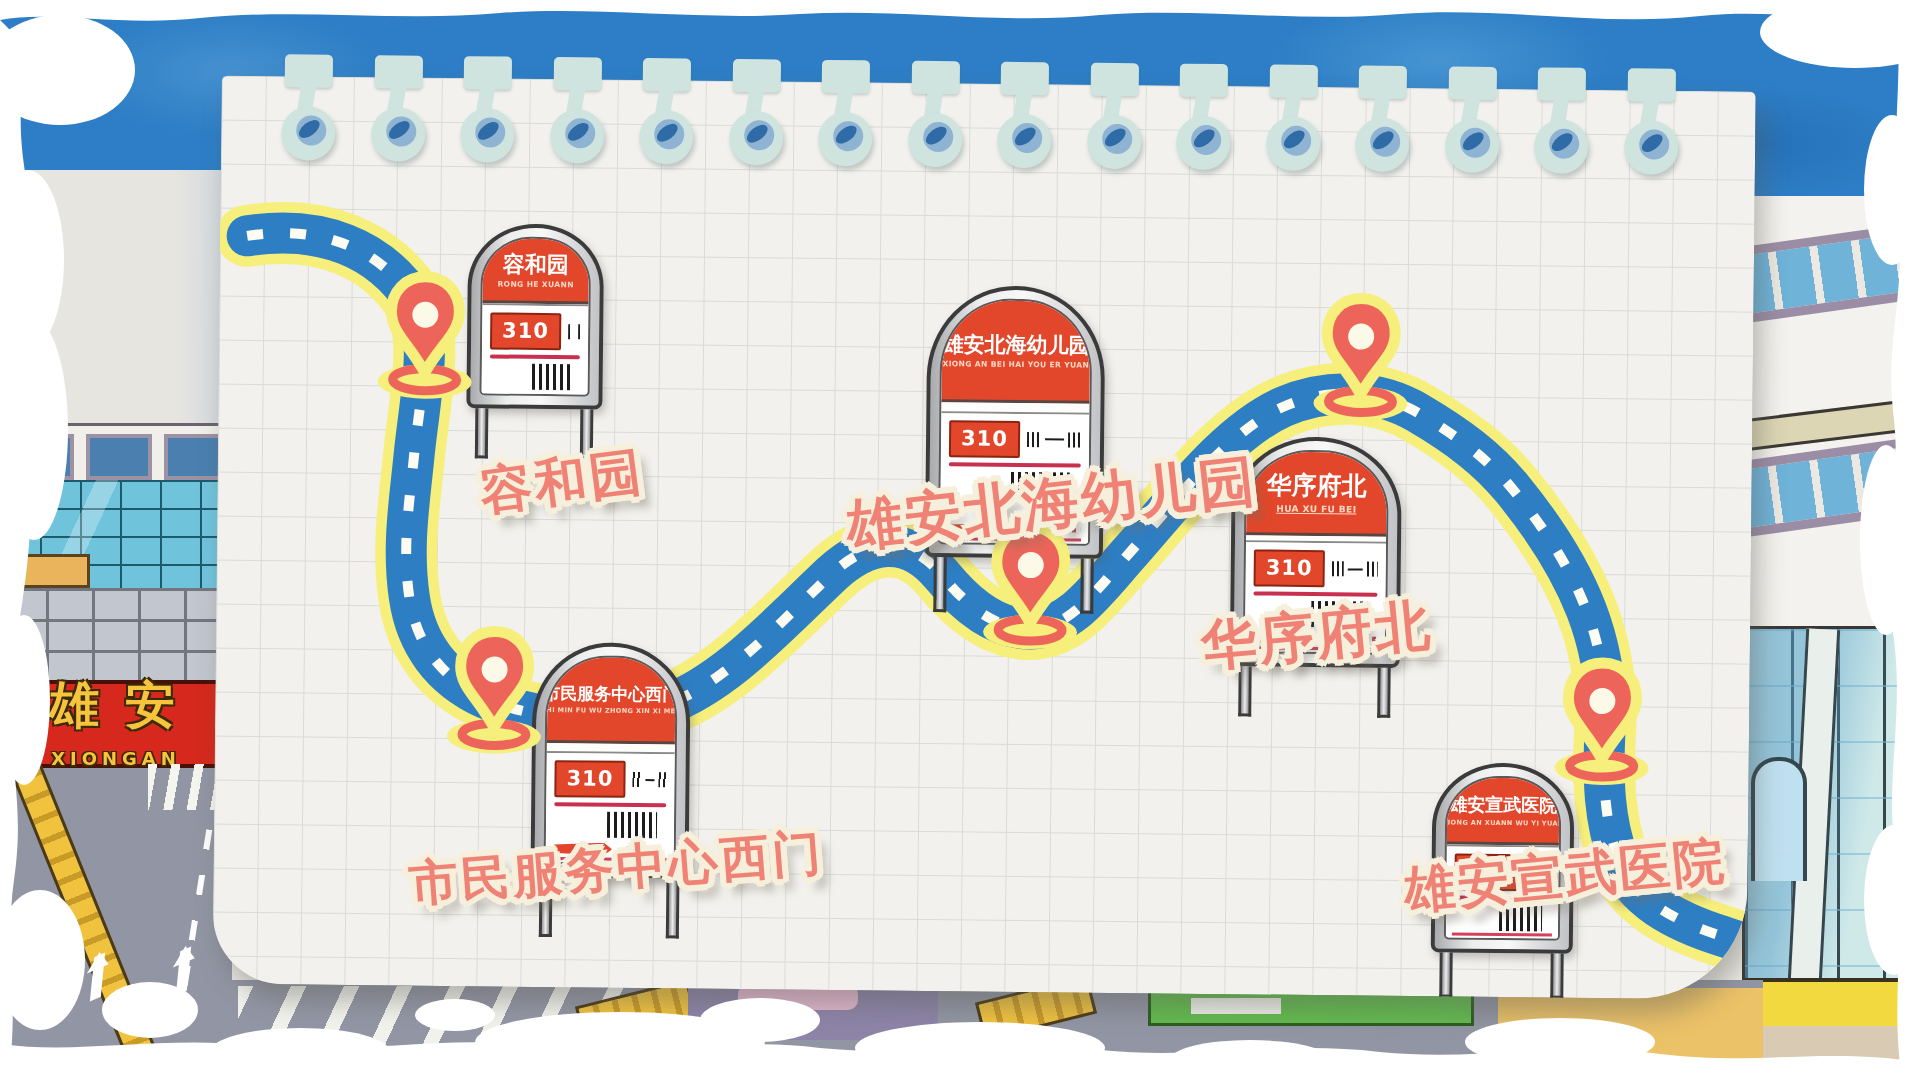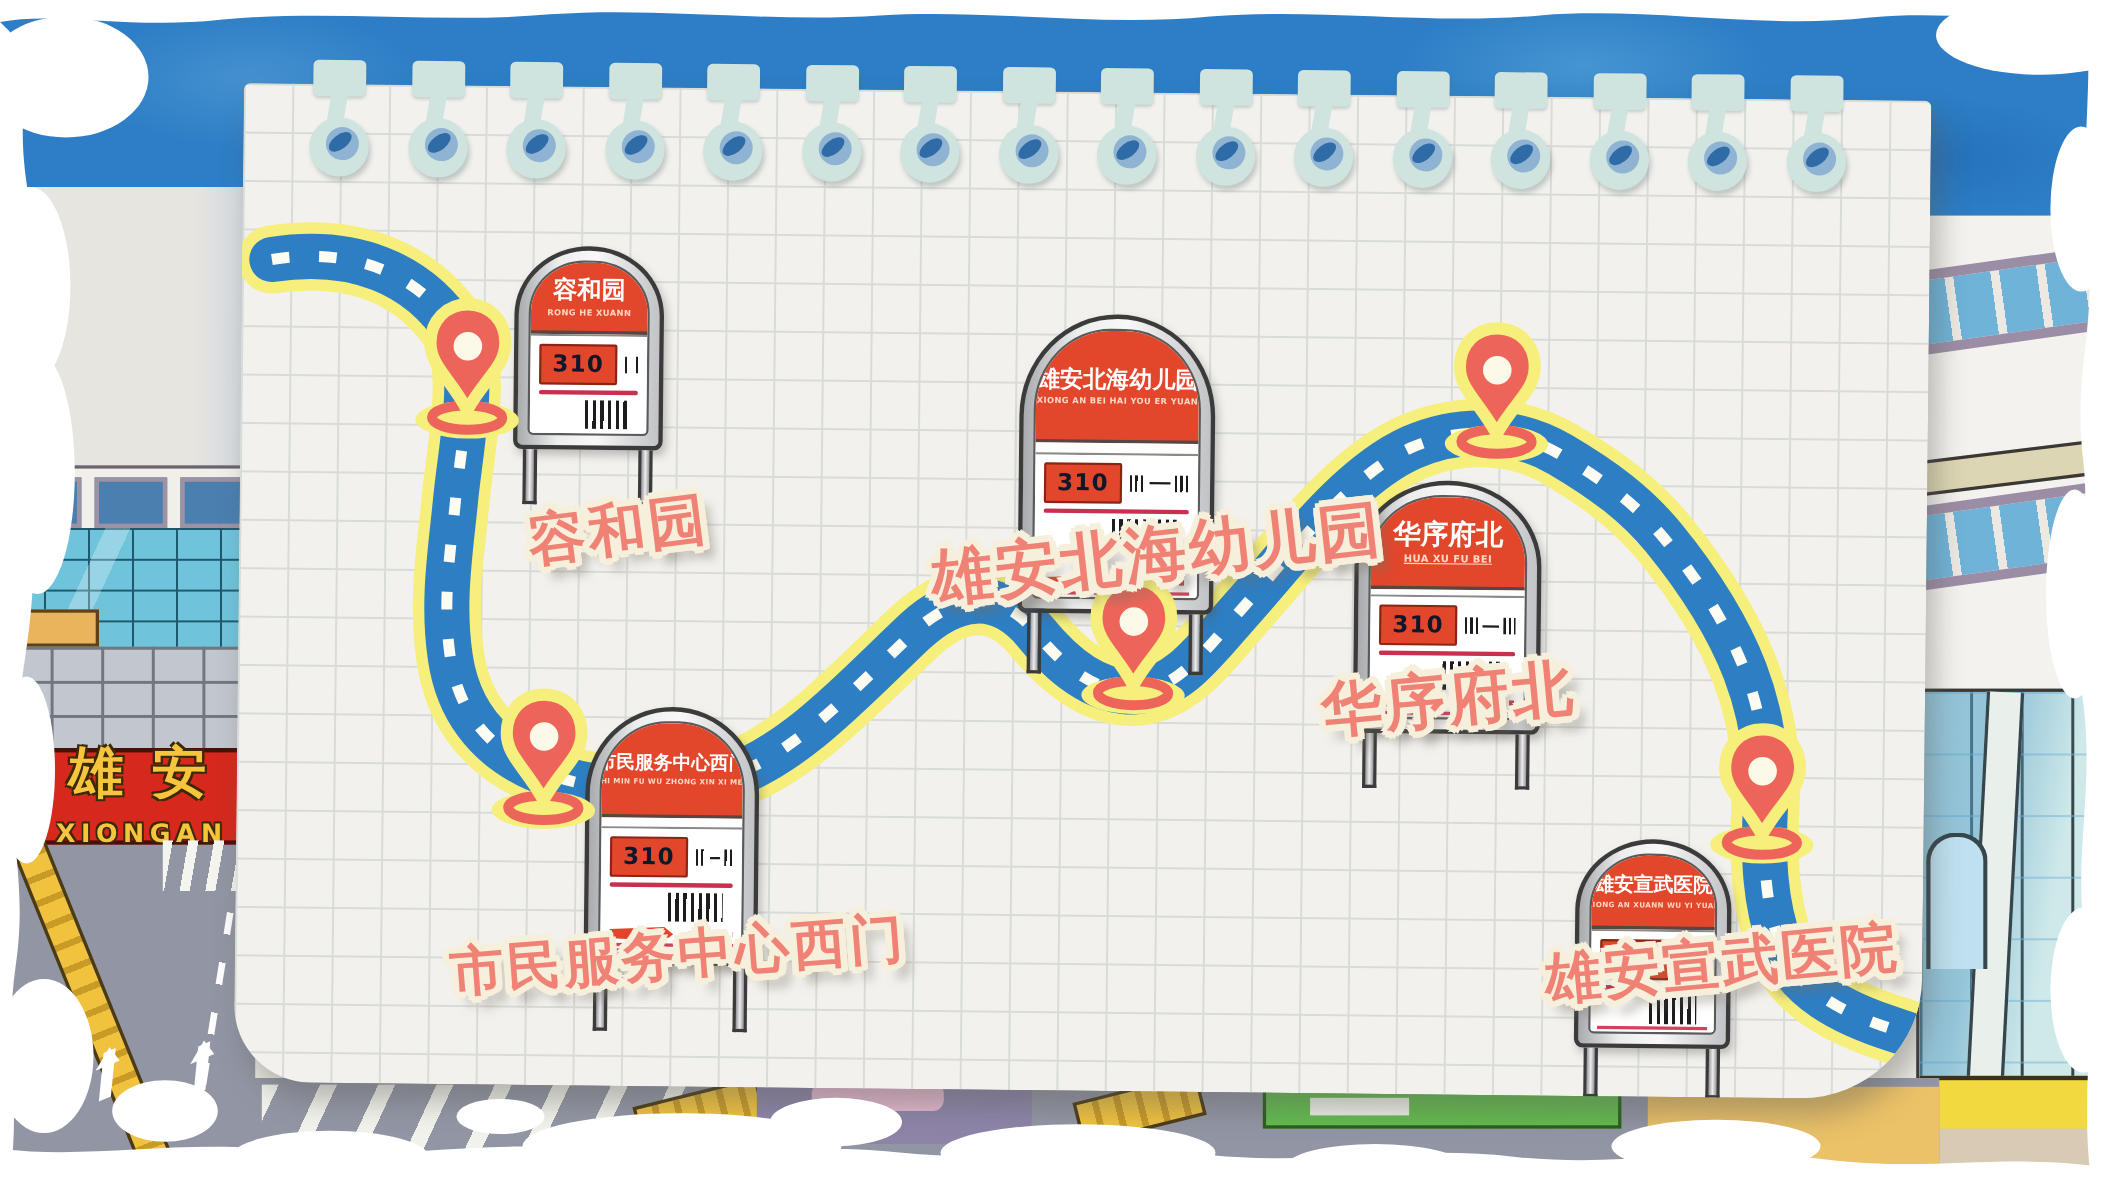--- a/index.html
+++ b/index.html
@@ -39,31 +39,31 @@
   .lb-entry{left:0;top:74px;width:90px;height:34px;background:#e9b45c;border:3px solid #5c4320;box-sizing:border-box;}
   .lb-panels{
     left:0;top:418px;width:232px;height:92px;
     background-image:
       linear-gradient(#71767f 3px,transparent 3px),
       linear-gradient(90deg,#71767f 3px,transparent 3px);
     background-size:46px 31px;background-color:#c2c6ce;
     border-bottom:3px solid #36302e;
   }
   .lb-redsign{
-    left:13px;top:510px;width:232px;height:88px;
+    left:0;top:510px;width:232px;height:88px;
     background:#d6281c;border-top:4px solid #471008;border-bottom:4px solid #471008;
     box-sizing:border-box;display:flex;flex-direction:column;align-items:center;justify-content:center;
   }
   .lb-redsign .hanzi{
     font-size:50px;font-weight:bold;color:#f6c43d;letter-spacing:26px;padding-left:18px;
     text-shadow:2px 2px 0 #3c2a05,-2px 2px 0 #3c2a05,2px -2px 0 #3c2a05,-2px -2px 0 #3c2a05;
     line-height:1;
   }
   .lb-redsign .latin{
-    font-size:23px;font-weight:bold;color:#f6c43d;letter-spacing:5px;margin-top:18px;
+    font-size:18px;font-weight:bold;color:#f6c43d;letter-spacing:5px;margin-top:18px;
     text-shadow:1.5px 1.5px 0 #3c2a05,-1.5px 1.5px 0 #3c2a05,1.5px -1.5px 0 #3c2a05,-1.5px -1.5px 0 #3c2a05;
   }
   .lb-road{left:0;top:598px;width:232px;height:312px;background:#9296a4;}
   .lb-cross{
     left:148px;top:-4px;width:84px;height:46px;
     background:repeating-linear-gradient(100deg,#f5f5f0 0 9px,transparent 9px 23px);
   }
   .lb-fence{
     left:6px;top:-6px;width:26px;height:380px;
     background:repeating-linear-gradient(#f0c23e 0 16px,#c89a26 16px 22px);
@@ -145,21 +145,21 @@
     flex:0 0 42%;background:#e2472b;border-bottom:3px solid #574641;
     display:flex;flex-direction:column;align-items:center;justify-content:center;gap:4px;
     padding:6px 4px 4px;box-sizing:border-box;
   }
   .sign-name{font-weight:bold;color:#fff;white-space:nowrap;line-height:1.05;text-align:center;}
   .sign-pinyin{font-size:7.5px;font-weight:bold;color:#ffd8c4;letter-spacing:.4px;white-space:nowrap;}
   .sign-band{height:9px;background:#fdfdfb;border-bottom:2px solid #8a8a8a;}
   .sign-body{flex:1;background:#fff;padding:7px 8px;display:flex;flex-direction:column;gap:5px;position:relative;}
   .row310{display:flex;align-items:center;gap:7px;}
   .badge310{
-    background:#e2472b;color:#0f172a;font-weight:bold;font-size:21px;line-height:1;
+    background:#e2472b;color:#ffffff;font-weight:bold;font-size:21px;line-height:1;
     padding:6px 10px;border:2px solid #8c2413;border-radius:2px;letter-spacing:1px;
   }
   .bc-row{flex:1;display:flex;align-items:center;gap:4px;}
   .bc{height:15px;background:repeating-linear-gradient(90deg,#1c1c1c 0 2px,transparent 2px 5px);}
   .bc.a{width:26%;}
   .bc.b{width:24%;}
   .bc-dash{flex:1;height:2px;background:#1c1c1c;}
   .redline{height:4px;background:#c93050;border-radius:2px;}
   .bc-tall{height:26px;width:45%;align-self:flex-end;margin-right:8%;
     background:repeating-linear-gradient(90deg,#1c1c1c 0 3px,transparent 3px 7px);}

